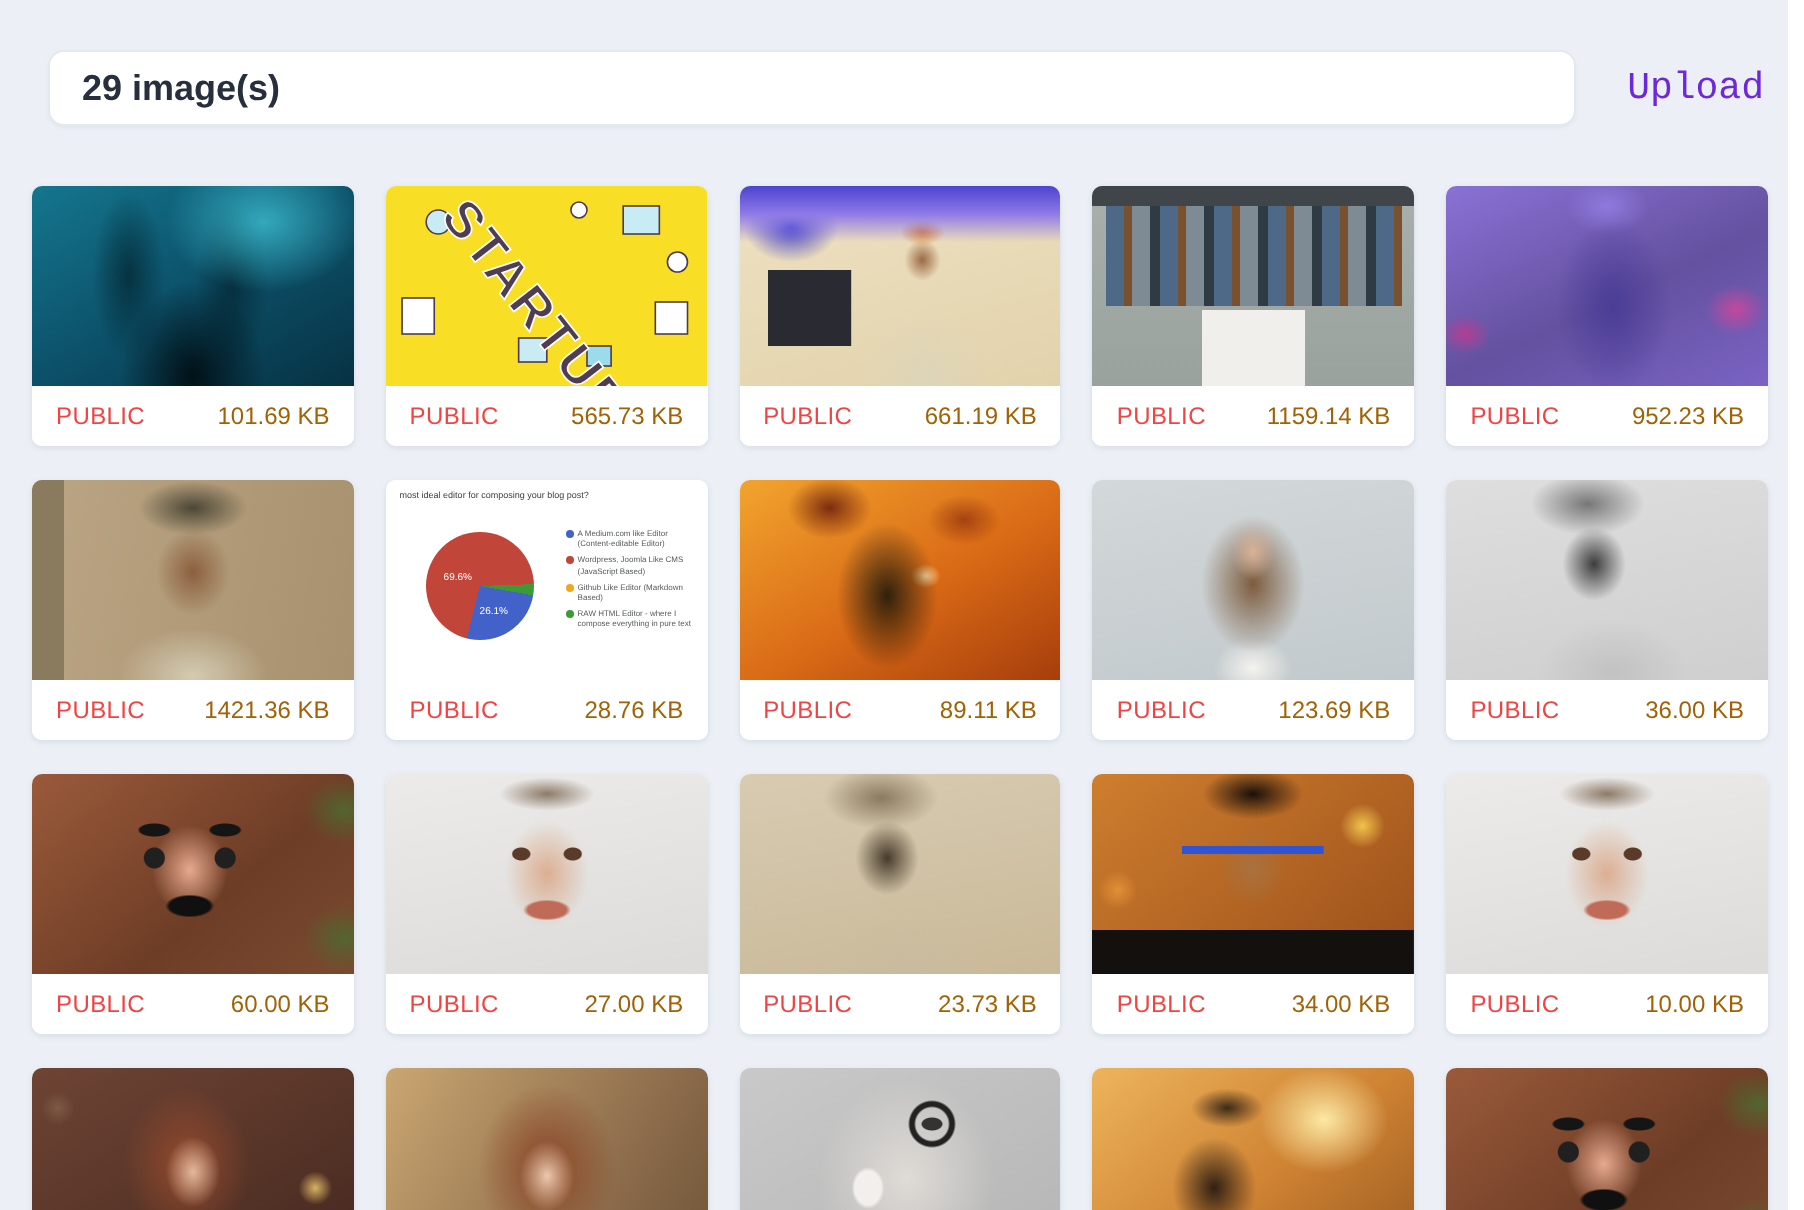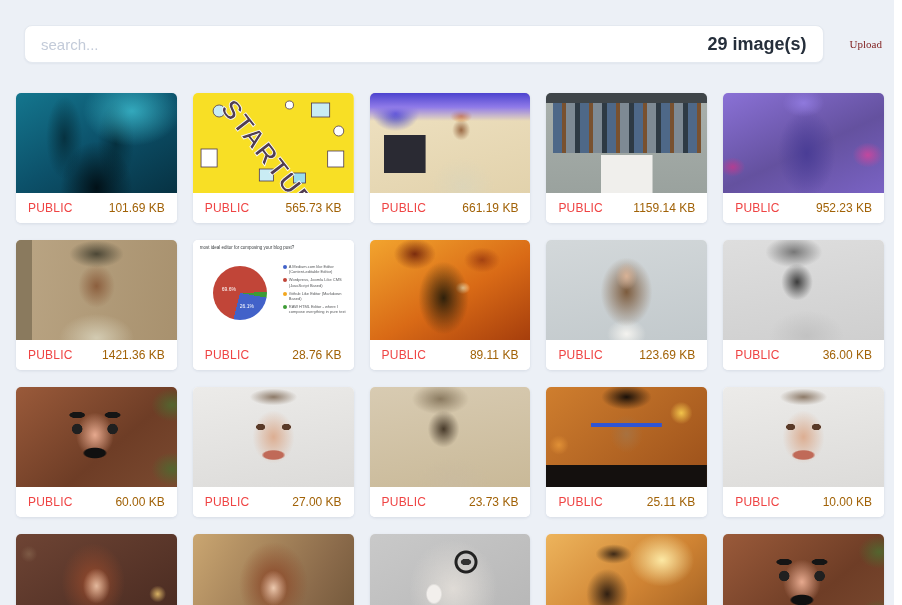--- a/index.html
+++ b/index.html
@@ -31,22 +31,22 @@
     flex:1; border:none; outline:none; background:transparent;
     font-family:"Liberation Sans", sans-serif;
     font-size:15px; color:#3c4756;
   }
   .searchbox input::placeholder{ color:#c3cbd9; }
   .count{
     font-size:18px; font-weight:600; color:#262f3b; white-space:nowrap;
   }
   .upload{
     background:none; border:none; cursor:pointer;
-    font-family:Liberation Serif, serif;
-    font-size:11px; font-weight:500; color:#7f1d1d;
+    font-family:Liberation Mono, monospace;
+    font-size:19px; font-weight:500; color:#6d28d9;
     margin-left:24px; padding:6px 2px;
   }
   
   .grid{
     margin:30px 18px 0 16px;
     display:grid;
     grid-template-columns:repeat(5,1fr);
     gap:17px 16px;
   }
   .card{
@@ -177,21 +177,20 @@
     linear-gradient(140deg,#edb45c,#cf8333 55%,#9a5a20); }
   .t2 svg{ display:block; width:100%; height:100%; }
 </style>
 </head>
 <body>
 
 <div class="right-gutter"></div>
 
 <div class="topbar">
   <div class="searchbox">
-    <input type="text" placeholder="search..." style="">
     <span class="count">29 image(s)</span>
   </div>
   <button class="upload">Upload</button>
 </div>
 
 <div class="grid">
 
   <div class="card">
     <div class="thumb t1"></div>
     <div class="meta">
@@ -332,21 +331,21 @@
     <div class="meta">
       <span class="vis">PUBLIC</span>
       <span class="size">23.73 KB</span>
     </div>
   </div>
 
   <div class="card">
     <div class="thumb t14"></div>
     <div class="meta">
       <span class="vis">PUBLIC</span>
-      <span class="size">25.11 KB</span>
+      <span class="size">34.00 KB</span>
     </div>
   </div>
 
   <div class="card">
     <div class="thumb t15"></div>
     <div class="meta">
       <span class="vis">PUBLIC</span>
       <span class="size">10.00 KB</span>
     </div>
   </div>

